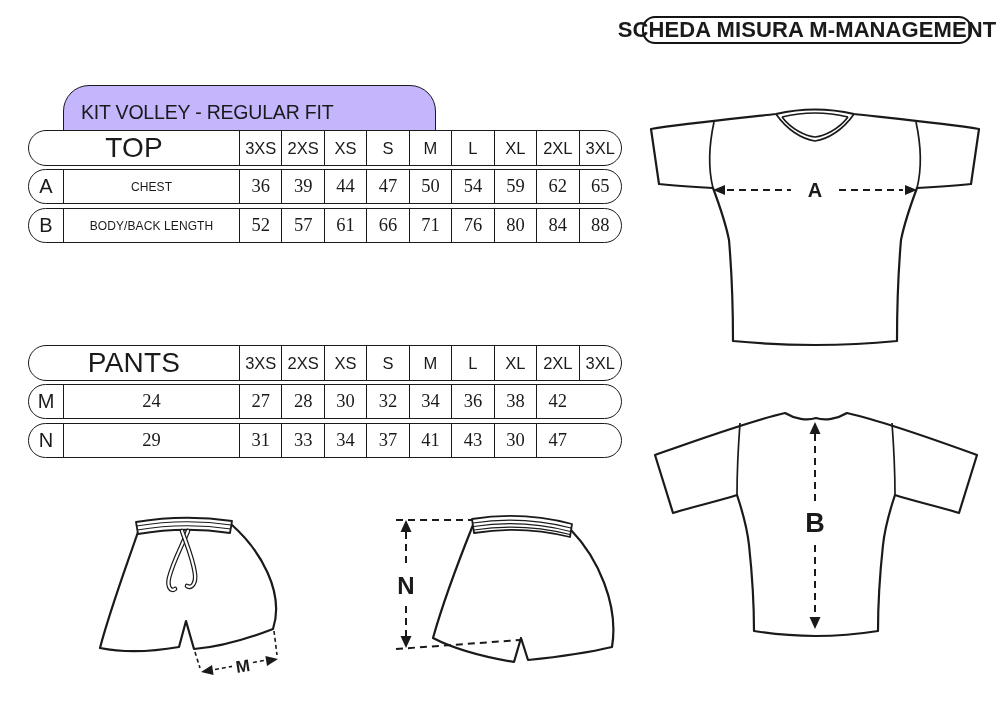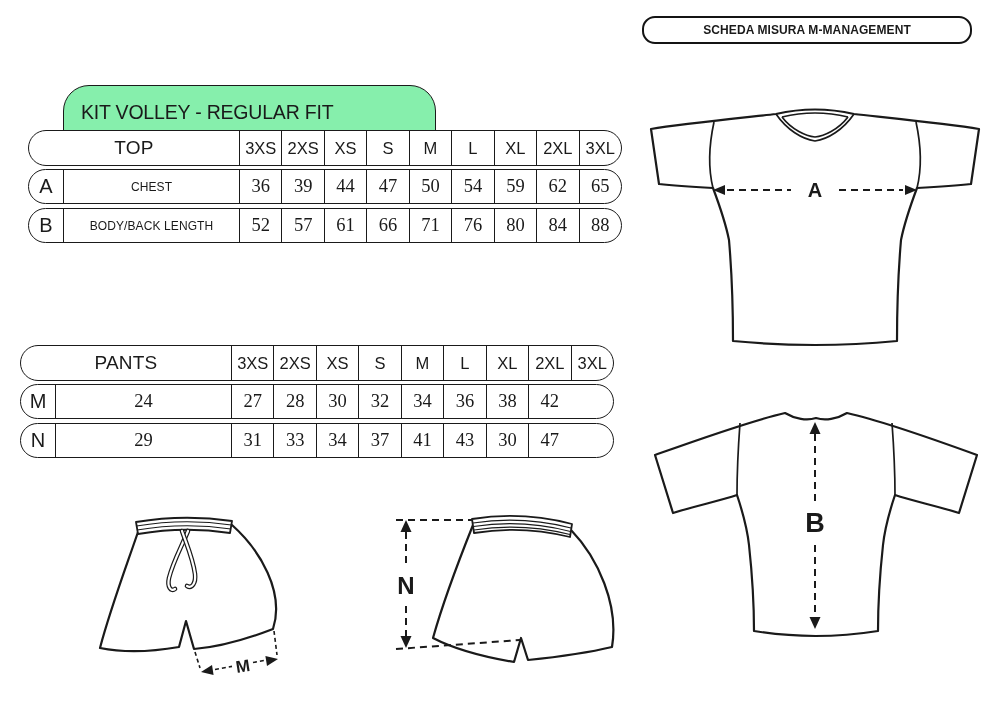--- a/index.html
+++ b/index.html
@@ -2,33 +2,33 @@
 <html><head>
 <meta charset="utf-8">
 <style>
   html,body{margin:0;padding:0;background:#fff;}
   .sheet{position:relative;width:1000px;height:707px;background:#fff;overflow:hidden;
          font-family:"Liberation Sans",sans-serif;color:#1a1a1a;}
   
   .title-box{position:absolute;left:642px;top:16px;width:326px;height:24px;
              border:2.5px solid #141414;border-radius:13px;background:#fff;
              display:flex;align-items:center;justify-content:center;}
-  .title-box span{font-size:12px;font-weight:bold;letter-spacing:0.1px;white-space:nowrap;}
+  .title-box span{font-size:22px;font-weight:bold;letter-spacing:0.1px;white-space:nowrap;}
   
   .size-table{position:absolute;width:594px;}
-  .tab{position:absolute;left:35px;top:0;width:373px;height:48px;background:#86efac;
+  .tab{position:absolute;left:35px;top:0;width:373px;height:48px;background:#c4b5fd;
        border:1.7px solid #1a1a1a;border-radius:26px 26px 0 0;
        display:flex;align-items:center;padding-left:17px;box-sizing:border-box;}
   .tab span{font-size:19.5px;letter-spacing:-0.2px;padding-top:6px;}
   .thead,.trow{position:absolute;left:0;width:594px;background:#fff;
        border:1.7px solid #1a1a1a;border-radius:18px;box-sizing:border-box;display:grid;}
   .thead{height:36px;grid-template-columns:210px repeat(9,1fr);}
   .trow{height:35px;grid-template-columns:34px 176px repeat(9,1fr);}
   .cell{display:flex;align-items:center;justify-content:center;overflow:hidden;}
-  .cell.name{font-size:19px;letter-spacing:0.2px;}
+  .cell.name{font-size:28px;letter-spacing:0.2px;}
   .cell.size{border-left:1.6px solid #1a1a1a;font-size:16.5px;}
   .cell.letter{font-size:20px;}
   .cell.label{border-left:1.6px solid #1a1a1a;font-size:12px;letter-spacing:0.1px;}
   .cell.val{border-left:1.6px solid #1a1a1a;font-size:18.5px;font-family:Liberation Serif, serif;}
   
   .diagram{position:absolute;}
   .outline{fill:#fff;stroke:#1a1a1a;stroke-width:2.2;stroke-linejoin:round;}
   .detail{fill:none;stroke:#1a1a1a;stroke-width:1.7;}
   .dash{fill:none;stroke:#1a1a1a;stroke-width:2;stroke-dasharray:7 5;}
   .dash-thin{fill:none;stroke:#1a1a1a;stroke-width:1.6;stroke-dasharray:4 3;}
@@ -83,21 +83,21 @@
       <div class="cell val">61</div>
       <div class="cell val">66</div>
       <div class="cell val">71</div>
       <div class="cell val">76</div>
       <div class="cell val">80</div>
       <div class="cell val">84</div>
       <div class="cell val">88</div>
     </div>
   </div>
 
-  <div class="size-table" style="left:20px;top:345px;height:115px;">
+  <div class="size-table" style="left:28px;top:345px;height:115px;">
     <div class="thead" style="top:0;">
       <div class="cell name">PANTS</div>
       <div class="cell size">3XS</div>
       <div class="cell size">2XS</div>
       <div class="cell size">XS</div>
       <div class="cell size">S</div>
       <div class="cell size">M</div>
       <div class="cell size">L</div>
       <div class="cell size">XL</div>
       <div class="cell size">2XL</div>

